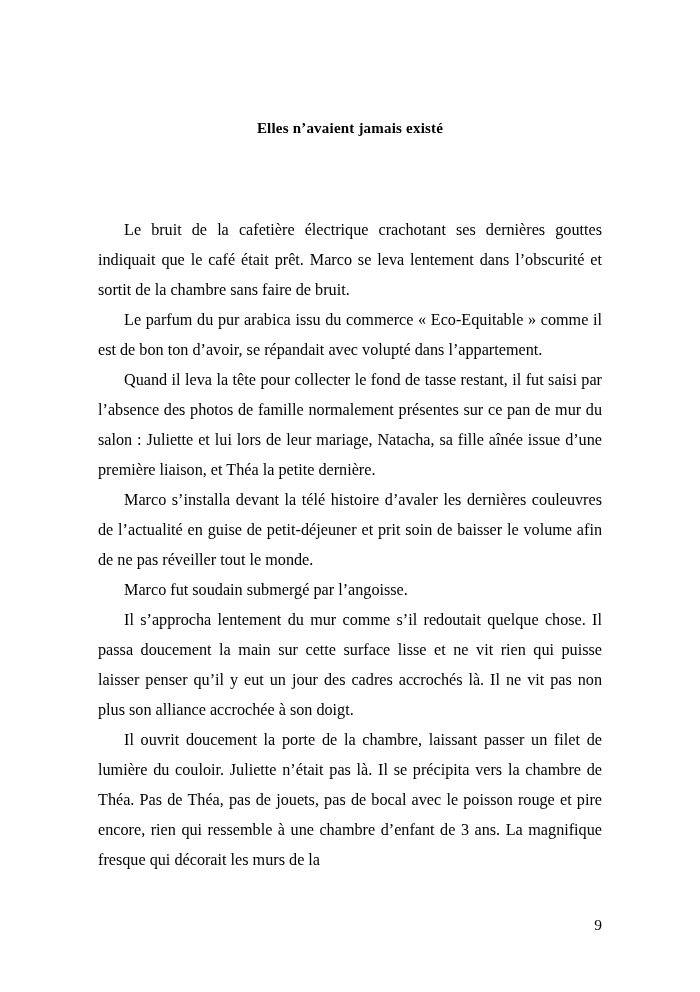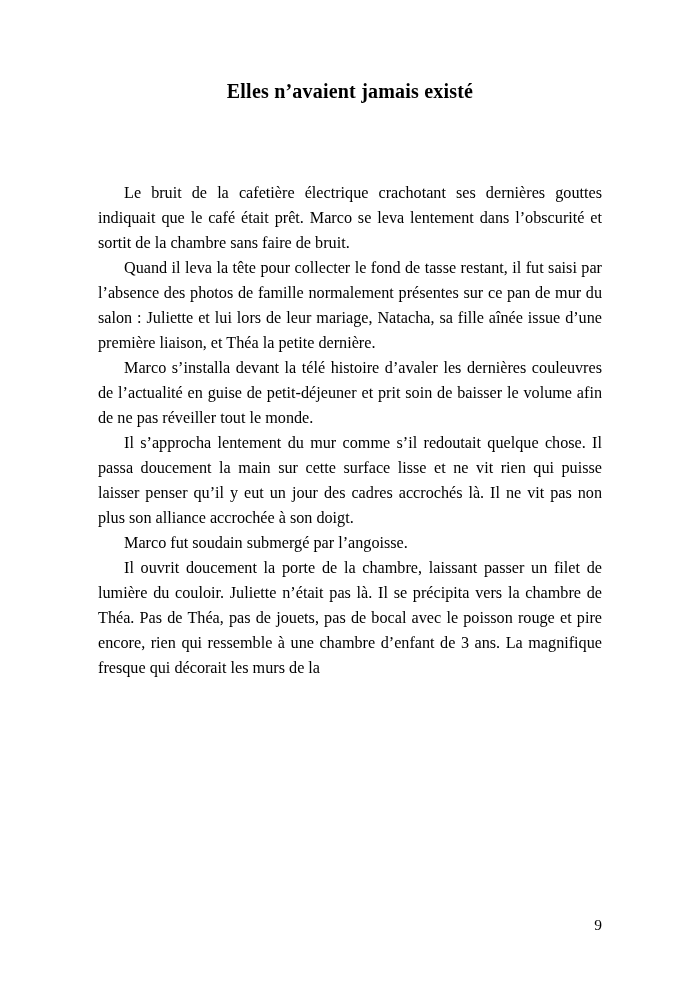--- a/index.html
+++ b/index.html
@@ -16,57 +16,58 @@
   }
   .page {
     position: relative;
     width: 700px;
     height: 992px;
     box-sizing: border-box;
     padding: 0 98px;
   }
   .chapter-title {
     margin: 0;
-    padding-top: 80px;
+    padding-top: 120px;
     text-align: center;
-    font-size: 20px;
+    font-size: 15px;
     font-weight: bold;
     letter-spacing: 0.2px;
   }
   .body-text {
     margin-top: 78px;
   }
   .body-text p {
     margin: 0;
     text-align: justify;
     text-justify: inter-word;
     font-size: 16.2px;
-    line-height: 25px;
+    line-height: 30px;
     text-indent: 26px;
     hyphens: none;
   }
   .page-number {
     position: absolute;
     right: 98px;
     bottom: 58px;
     font-size: 15.5px;
     text-align: right;
   }
 </style>
 </head>
 <body>
 
 <div class="page">
 
   <h1 class="chapter-title">Elles n’avaient jamais existé</h1>
 
   <div class="body-text">
     <p>Le bruit de la cafetière électrique crachotant ses dernières gouttes indiquait que le café était prêt. Marco se leva lentement dans l’obscurité et sortit de la chambre sans faire de bruit.</p>
+    <p>Le parfum du pur arabica issu du commerce « Eco-Equitable » comme il est de bon ton d’avoir, se répandait avec volupté dans l’appartement.</p>
     <p>Quand il leva la tête pour collecter le fond de tasse restant, il fut saisi par l’absence des photos de famille normalement présentes sur ce pan de mur du salon : Juliette et lui lors de leur mariage, Natacha, sa fille aînée issue d’une première liaison, et Théa la petite dernière.</p>
     <p>Marco s’installa devant la télé histoire d’avaler les dernières couleuvres de l’actualité en guise de petit-déjeuner et prit soin de baisser le volume afin de ne pas réveiller tout le monde.</p>
+    <p>Marco fut soudain submergé par l’angoisse.</p>
     <p>Il s’approcha lentement du mur comme s’il redoutait quelque chose. Il passa doucement la main sur cette surface lisse et ne vit rien qui puisse laisser penser qu’il y eut un jour des cadres accrochés là. Il ne vit pas non plus son alliance accrochée à son doigt.</p>
-    <p>Marco fut soudain submergé par l’angoisse.</p>
     <p>Il ouvrit doucement la porte de la chambre, laissant passer un filet de lumière du couloir. Juliette n’était pas là. Il se précipita vers la chambre de Théa. Pas de Théa, pas de jouets, pas de bocal avec le poisson rouge et pire encore, rien qui ressemble à une chambre d’enfant de 3 ans. La magnifique fresque qui décorait les murs de la</p>
   </div>
 
   <div class="page-number">9</div>
 
 </div>
 
 </body></html>

